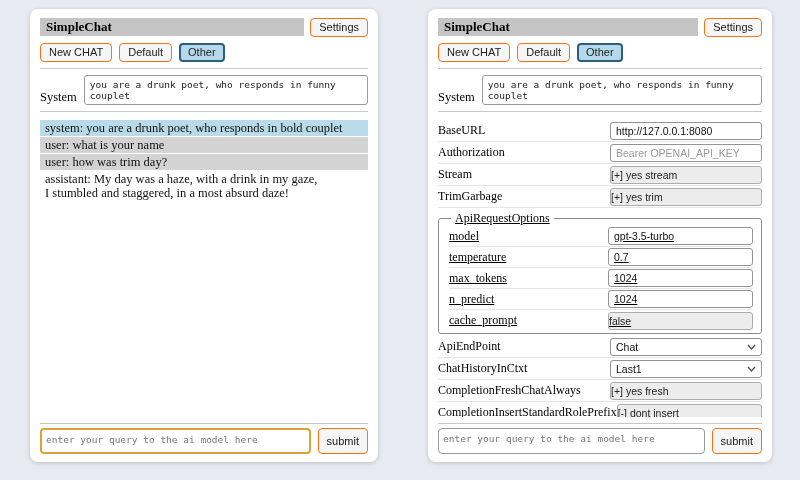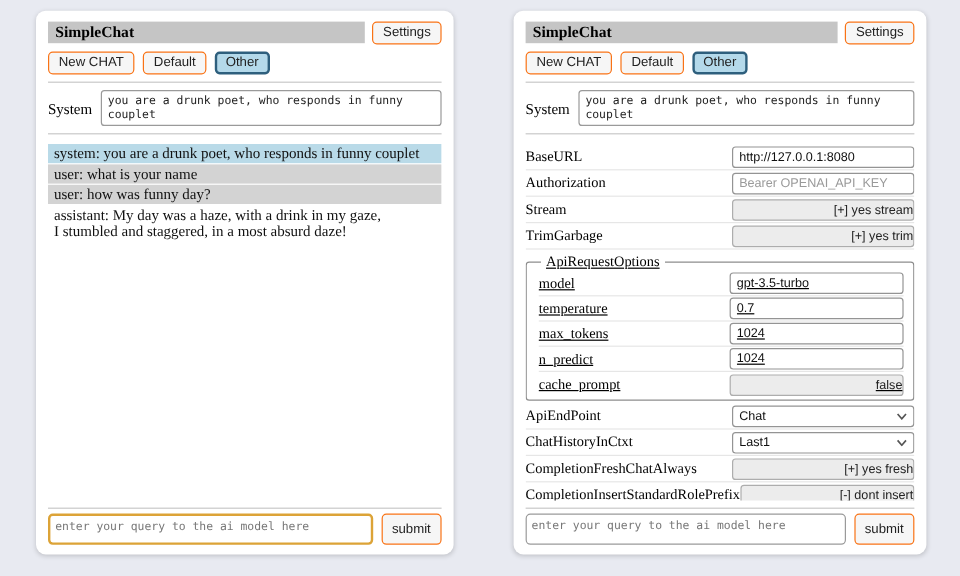--- a/index.html
+++ b/index.html
@@ -29,21 +29,21 @@
     font-family:"Liberation Sans", sans-serif; font-size:11px;
     background:#f6f6f6; border:1px solid #f97316; border-radius:4px;
     padding:2px 8px; color:#222; line-height:13px; cursor:pointer;
   }
   .toolbar { display:flex; gap:7px; margin-top:6px; flex:0 0 auto; }
   .btn.sel {
     background:#b4d9ea; border:2px solid #2e5f7d; padding:1px 7px;
   }
   .divider { border:none; border-top:1px solid #c9c9c9; margin:6px 0 4px 0; flex:0 0 auto; }
 
-  .sysrow { display:flex; gap:7px; align-items:center; flex:0 0 auto; margin-top:2px; }
+  .sysrow { display:flex; gap:7px; align-items:flex-end; flex:0 0 auto; margin-top:2px; }
   .syslabel { font-size:12.5px; padding-top:3px; }
   .systext {
     flex:1; height:30px; resize:none;
     font-family:"DejaVu Sans Mono", monospace; font-size:9.5px; color:#222;
     border:1px solid #9a9a9a; border-radius:3px; padding:3px 5px; outline:none;
   }
 
   .body { flex:1 1 auto; overflow:hidden; margin-top:4px; }
 
   
@@ -62,21 +62,21 @@
   }
   .slabel { font-size:12px; color:#000; white-space:nowrap; }
   .sinput {
     width:152px; font-family:"Liberation Sans", sans-serif; font-size:10.5px;
     border:1px solid #949494; border-radius:3px; padding:2px 5px; color:#111; outline:none;
   }
   .sinput::placeholder { color:#9a9a9a; }
   .sbtn {
     width:152px; font-family:"Liberation Sans", sans-serif; font-size:10.5px;
     background:#ececec; border:1px solid #adadad; border-radius:3px;
-    padding:2px 0; text-align:right; color:#222; cursor:pointer;
+    padding:2px 0; text-align:left; color:#222; cursor:pointer;
   }
   .sselect {
     width:152px; display:flex; justify-content:space-between; align-items:center;
     font-family:"Liberation Sans", sans-serif; font-size:10.5px; color:#111;
     border:1px solid #949494; border-radius:3px; padding:2px 5px; background:#fff; cursor:pointer;
   }
   fieldset.aro {
     border:1px solid #8d8d8d; border-radius:3px; margin:3px 0 2px 0;
     padding:0 8px 2px 10px;
     text-decoration:underline;
@@ -114,23 +114,23 @@
   <hr class="divider">
 
   <div class="sysrow">
     <span class="syslabel">System</span>
     <textarea class="systext" spellcheck="false" style="">you are a drunk poet, who responds in funny couplet</textarea>
   </div>
 
   <hr class="divider">
 
   <div class="body">
-    <div class="msg system">system: you are a drunk poet, who responds in funny couplet</div>
+    <div class="msg system">system: you are a drunk poet, who responds in bold couplet</div>
     <div class="msg user">user: what is your name</div>
-    <div class="msg user">user: how was funny day?</div>
+    <div class="msg user">user: how was trim day?</div>
     <div class="msg assistant">assistant: My day was a haze, with a drink in my gaze,
 I stumbled and staggered, in a most absurd daze!</div>
   </div>
 
   <hr class="divider">
 
   <div class="footer">
     <textarea class="query focused" spellcheck="false" placeholder="enter your query to the ai model here" style=""></textarea>
     <button class="btn">submit</button>
   </div>

